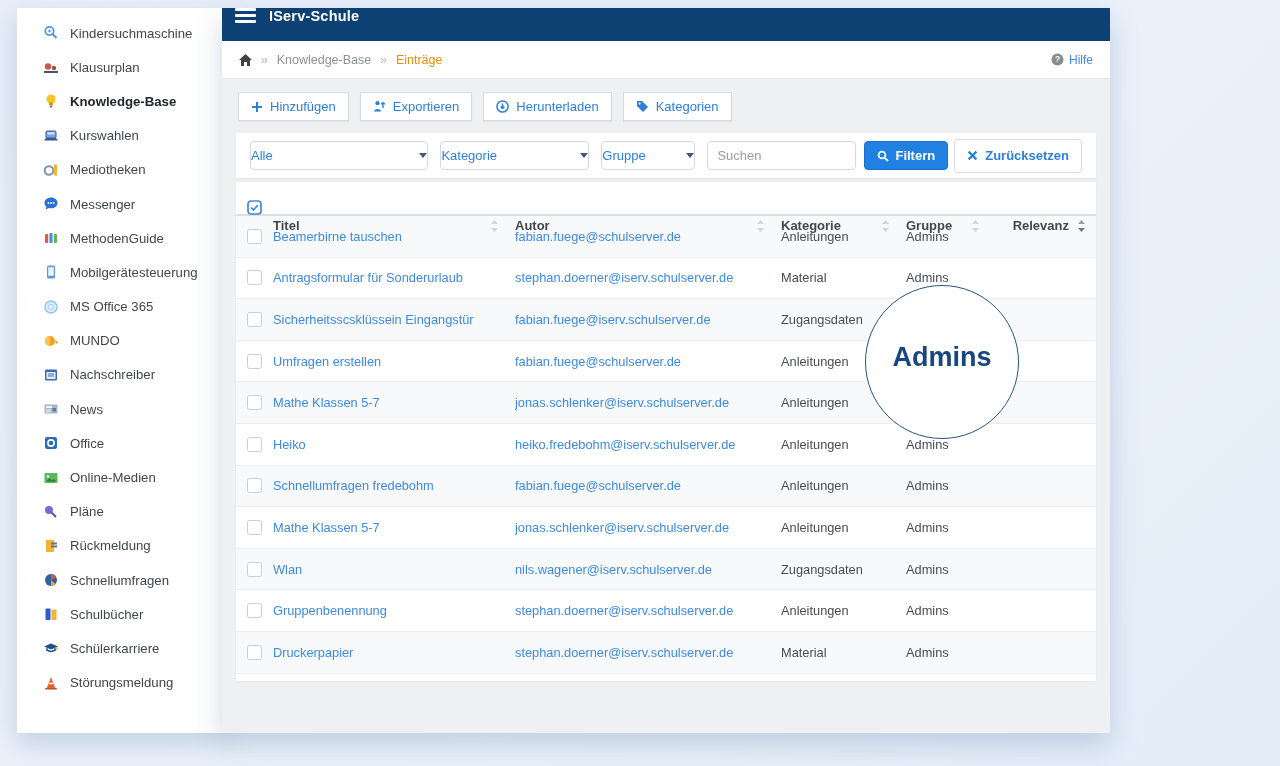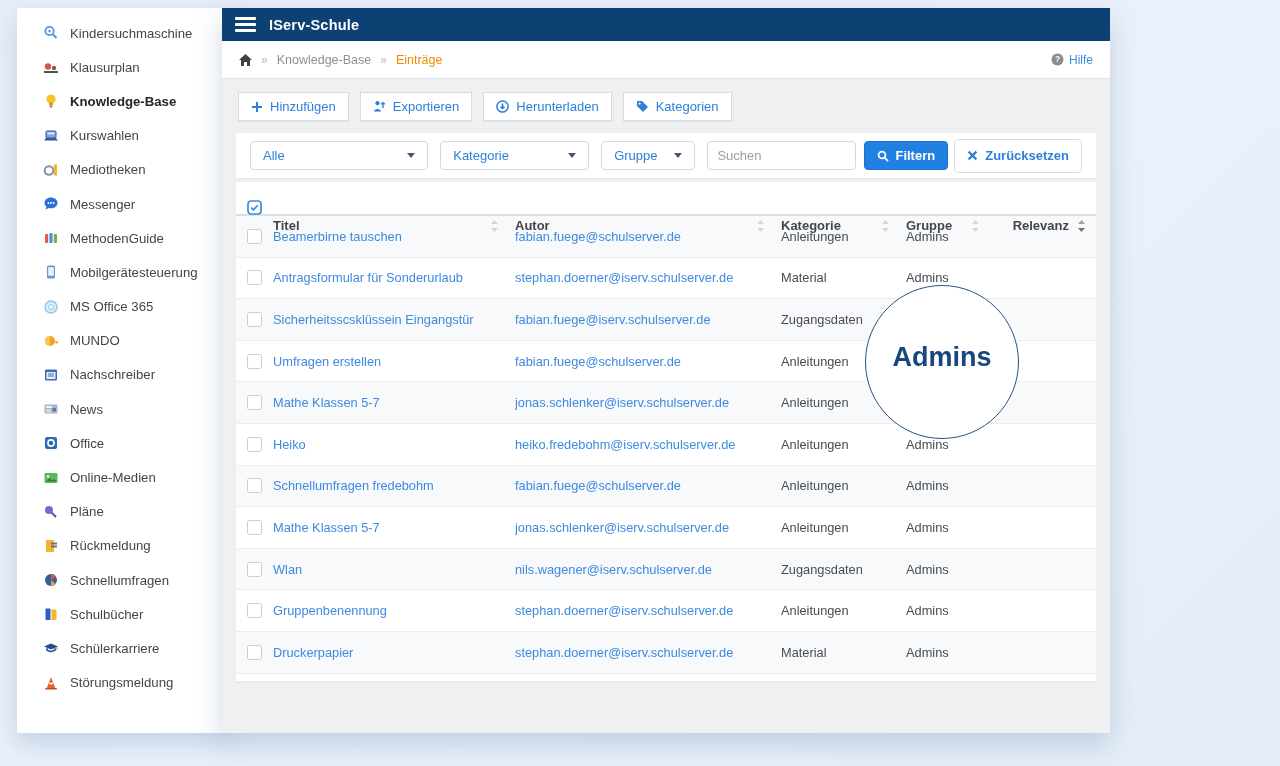--- a/index.html
+++ b/index.html
@@ -13,40 +13,40 @@
   .sidebar{position:absolute;left:17px;top:8px;width:214px;height:725px;background:#fff;
     box-shadow:0 10px 22px rgba(100,130,170,.28);padding-top:8px;box-sizing:border-box;}
   .sb-item{height:34.2px;display:flex;align-items:center;padding-left:25px;gap:11px;cursor:pointer;}
   .sb-ico{width:17px;height:16px;flex:0 0 17px;display:flex;align-items:center;justify-content:center;}
   .sb-ico svg{display:block;}
   .sb-label{font-size:13.2px;color:#40464d;white-space:nowrap;}
   .sb-item.active .sb-label{font-weight:bold;color:#22272c;}
   
   .main{position:absolute;left:222px;top:8px;width:888px;height:725px;background:#eef0f1;
     box-shadow:0 12px 26px rgba(100,130,170,.30);}
-  .navbar{height:33px;background:#0e4173;display:flex;align-items:center;padding:0 13px;gap:13px;}
+  .navbar{height:33px;background:#0e4173;display:flex;align-items:flex-start;padding:0 13px;gap:13px;}
   .hamburger{width:21px;height:15px;display:flex;flex-direction:column;justify-content:space-between;cursor:pointer;}
   .hamburger i{display:block;height:3px;background:#fff;border-radius:1px;}
   .nav-title{color:#fff;font-weight:bold;font-size:14.5px;letter-spacing:.2px;}
   .breadcrumb{height:37px;background:#fff;border-bottom:1px solid #e3e5e7;display:flex;align-items:center;
     padding:0 17px;gap:9px;font-size:12.5px;}
   .crumb-sep{color:#b5bac0;font-size:12px;}
   .crumb-link{color:#8b9198;text-decoration:none;cursor:pointer;}
   .crumb-active{color:#ee8d04;}
   .help{margin-left:auto;display:flex;align-items:center;gap:5px;color:#3d8ae0;font-size:12px;cursor:pointer;}
   
   .toolbar{position:absolute;top:84px;left:16px;display:flex;gap:11px;}
   .tbtn{background:#fff;border:1px solid #d9dcdf;border-radius:0;height:29px;padding:0 12px;
     display:inline-flex;align-items:center;gap:7px;color:#2e7fd9;font-size:13px;cursor:pointer;
     box-shadow:0 1px 1px rgba(0,0,0,.05);box-sizing:border-box;}
   
   .filter-panel{position:absolute;left:14px;top:125px;width:860px;height:45px;background:#fff;
     display:flex;align-items:center;padding:0 14px;gap:12px;box-sizing:border-box;box-shadow:0 1px 2px rgba(0,0,0,.05);}
   .select{height:29px;border:1px solid #d5d9dd;border-radius:4px;background:#fff;display:flex;align-items:center;
-    justify-content:space-between;padding:0 12px;color:#2e7fd9;font-size:13px;box-sizing:border-box;cursor:pointer;}
+    justify-content:space-between;padding:0 0;color:#2e7fd9;font-size:13px;box-sizing:border-box;cursor:pointer;}
   .search-input{height:29px;width:149px;border:1px solid #d5d9dd;border-radius:4px;padding:0 9px;font-size:13px;
     color:#555;box-sizing:border-box;outline:none;font-family:"Liberation Sans",sans-serif;}
   .search-input::placeholder{color:#9aa0a6;}
   .btn-filter{height:29px;background:#2081e2;color:#fff;border:1px solid #1a72cc;border-radius:4px;padding:0 12px;
     display:flex;gap:6px;align-items:center;font-size:13px;font-weight:bold;cursor:pointer;box-sizing:border-box;margin-left:-4px;}
   .btn-reset{height:29px;background:#fff;border:1px solid #d9dcdf;border-radius:4px;padding:16px 12px;display:flex;gap:7px;
     align-items:center;color:#2e7fd9;font-size:13px;font-weight:bold;cursor:pointer;box-sizing:border-box;margin-left:-6px;text-align:right;}
   
   .table-panel{position:absolute;left:14px;top:174px;width:860px;height:499px;background:#fff;overflow:hidden;
     box-shadow:0 1px 2px rgba(0,0,0,.05);}

